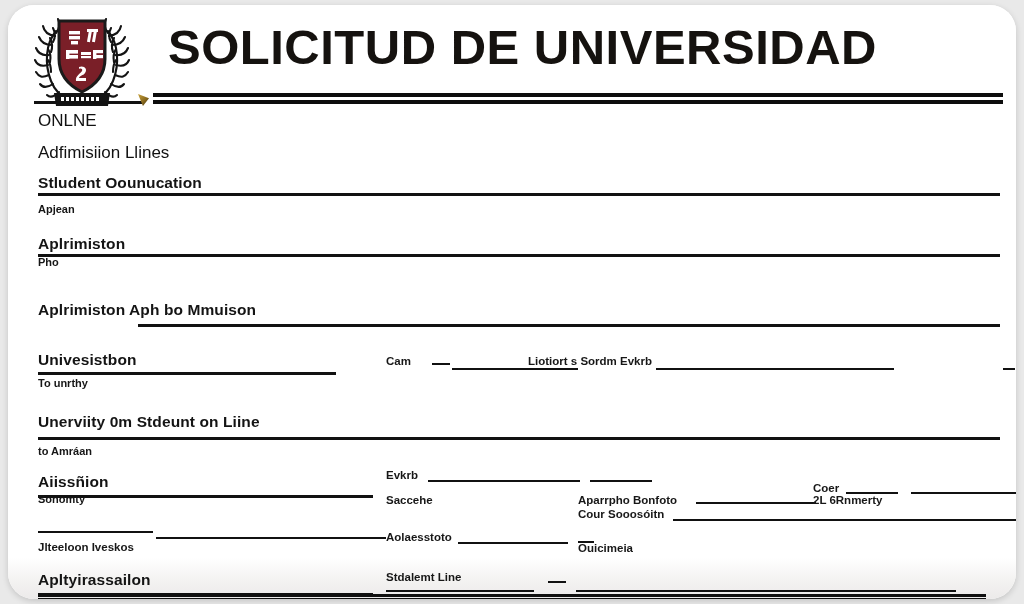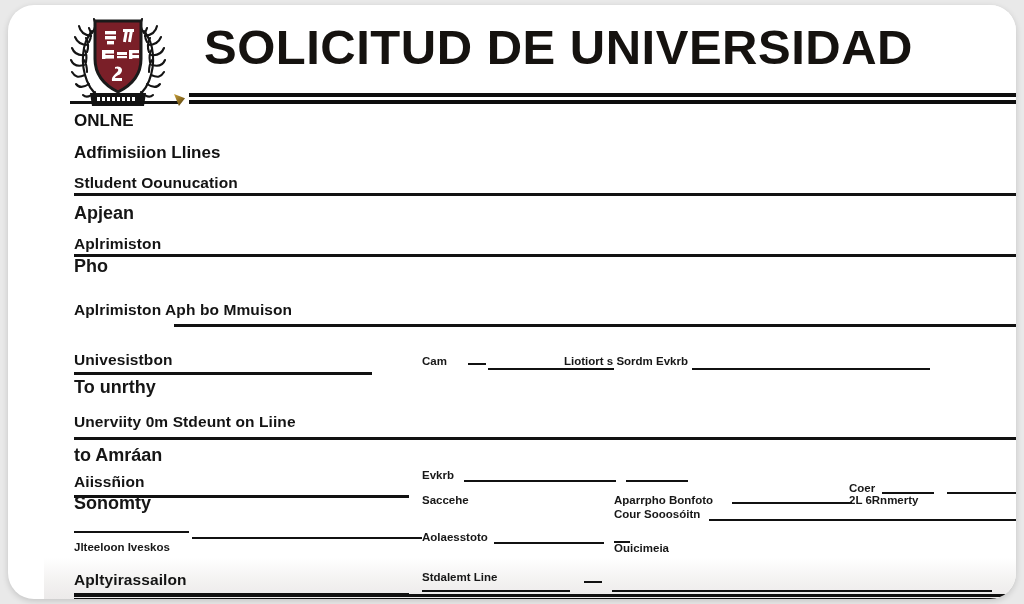--- a/index.html
+++ b/index.html
@@ -25,21 +25,20 @@
     background: #ffffff;
     border-radius: 26px;
     box-shadow: 0 2px 6px rgba(0,0,0,0.16);
     overflow: hidden;
   }
   #paper-inner {
     position: absolute;
     inset: 0;
     background:
       linear-gradient(to bottom, #ffffff 0%, #ffffff 93%, #f3f2f1 97%, #eceaea 100%);
-    margin-left: 36px;
   }
 
   
   #header {
     position: absolute;
     left: 0; top: 0;
     width: 1008px;
     height: 100px;
   }
   #crest {
@@ -97,28 +96,28 @@
   .blk { position: absolute; }
 
   .lbl-strong {
     font-size: 15.5px;
     font-weight: bold;
     color: #141414;
     white-space: nowrap;
     letter-spacing: 0.1px;
   }
   .lbl-sub {
-    font-size: 18px;
+    font-size: 11px;
     font-weight: bold;
     color: #161616;
     white-space: nowrap;
   }
   .lbl-big {
     font-size: 17px;
-    font-weight: bold;
+    font-weight: normal;
     color: #111111;
     white-space: nowrap;
   }
   .lbl-small {
     font-size: 11.5px;
     font-weight: bold;
     color: #171717;
     white-space: nowrap;
   }
 

